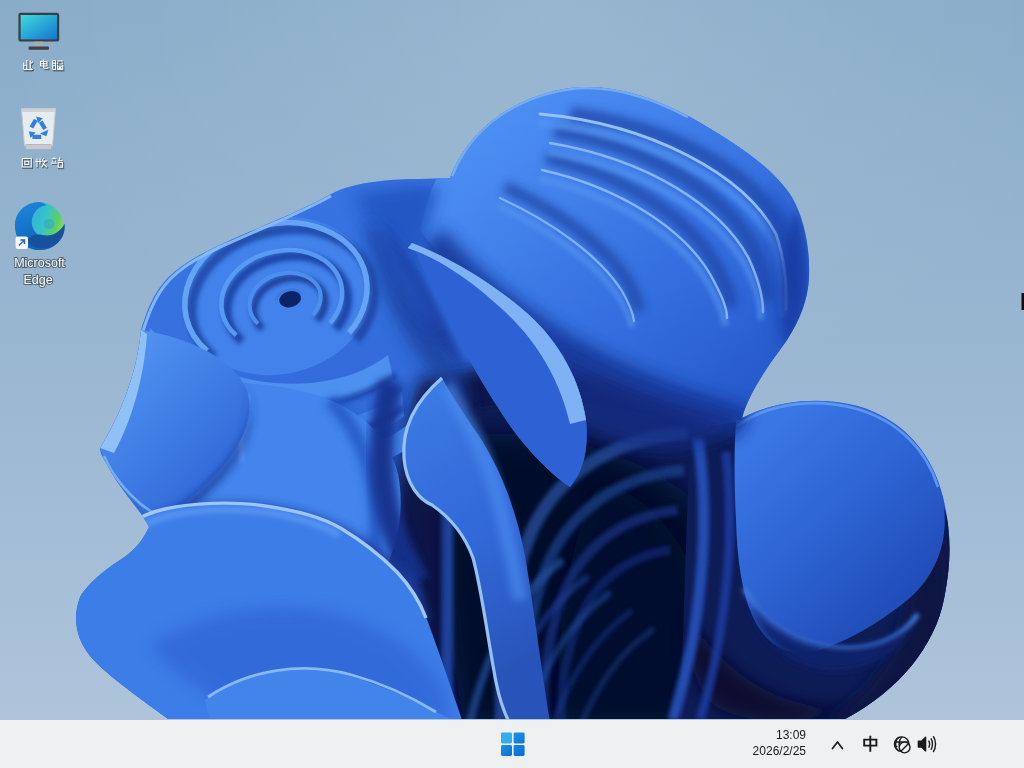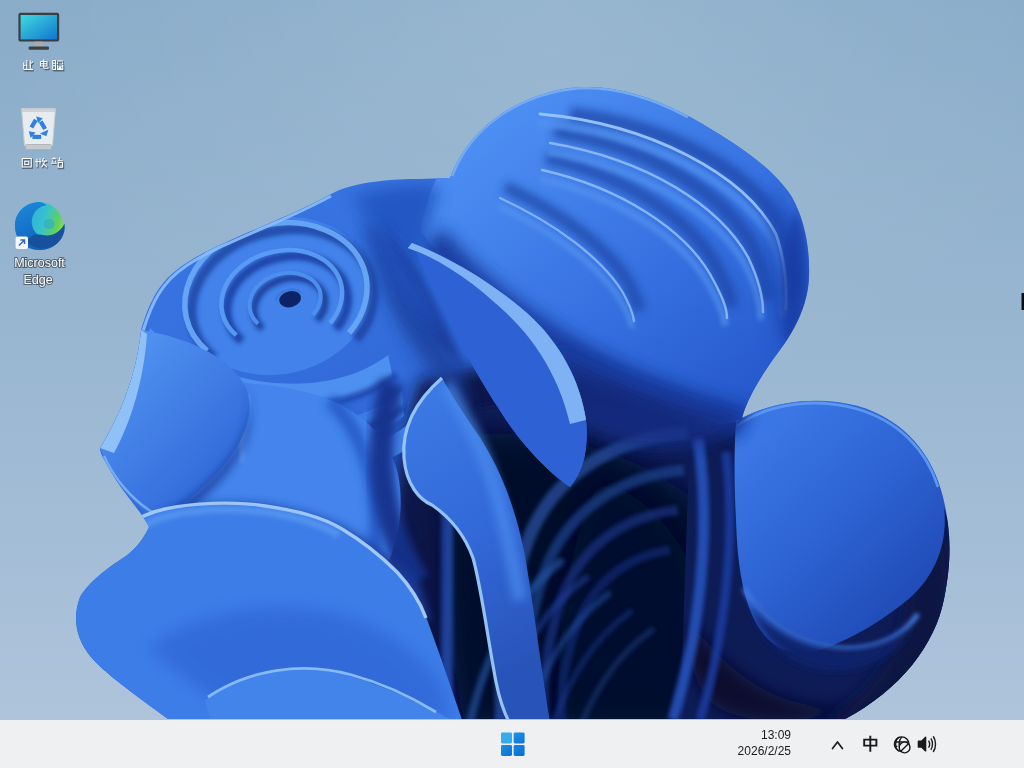--- a/index.html
+++ b/index.html
@@ -1,19 +1,19 @@
 <!DOCTYPE html>
 <html><head>
 <meta charset="utf-8">
 <style>
   html,body{margin:0;padding:0;width:1024px;height:768px;overflow:hidden;font-family:"Liberation Sans",sans-serif;}
   #stage{position:relative;width:816px;height:768px;}
   #wall{position:absolute;left:0;top:0;}
   #taskbar{position:absolute;left:0;top:720px;width:1024px;height:48px;background:#eff0f2;}
-  .clock{position:absolute;right:25px;top:728px;text-align:right;font-size:12px;color:#1b1b1b;line-height:15.5px;}
+  .clock{position:absolute;right:10px;top:728px;text-align:right;font-size:12px;color:#1b1b1b;line-height:15.5px;}
 </style>
 </head>
 <body>
 <div id="stage">
 <svg id="wall" width="1024" height="768" viewBox="0 0 1024 768">
 <defs>
   <linearGradient id="bg" x1="0" y1="0" x2="0" y2="1">
     <stop offset="0" stop-color="#89acc9"></stop>
     <stop offset="0.55" stop-color="#9cb8d2"></stop>
     <stop offset="1" stop-color="#aec4db"></stop>

